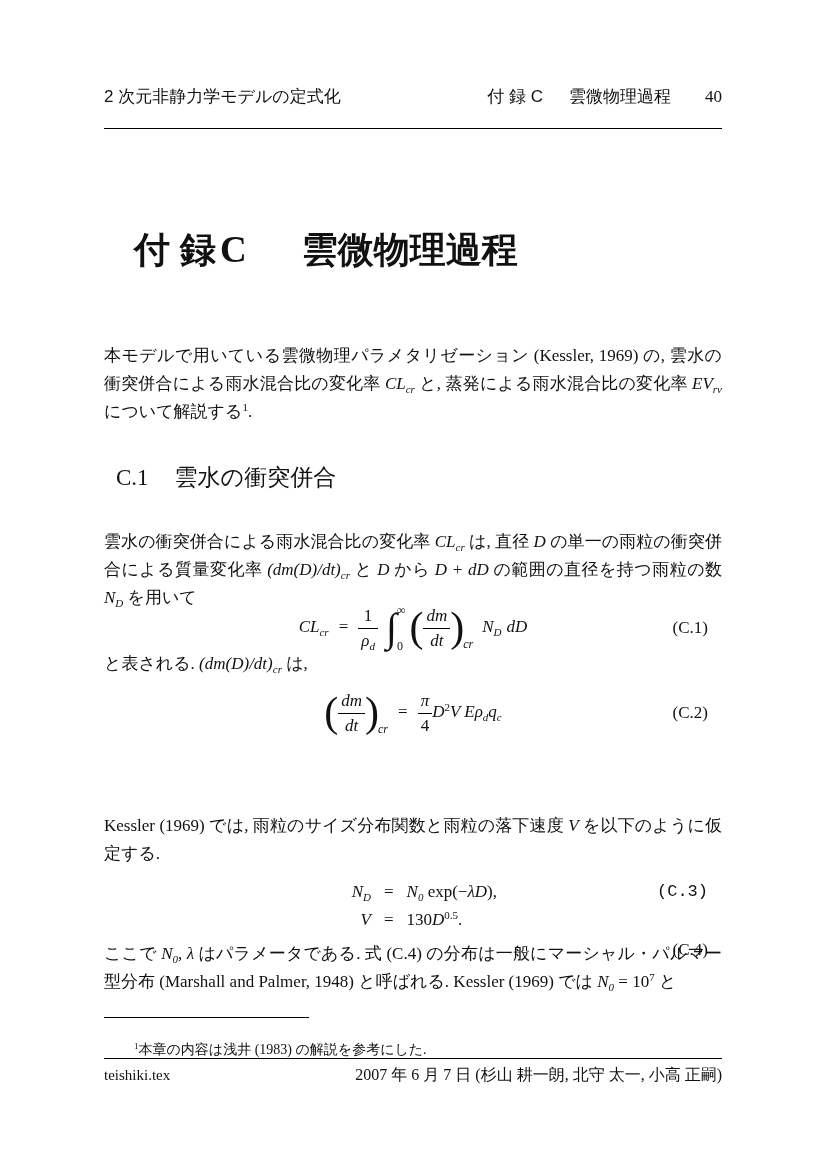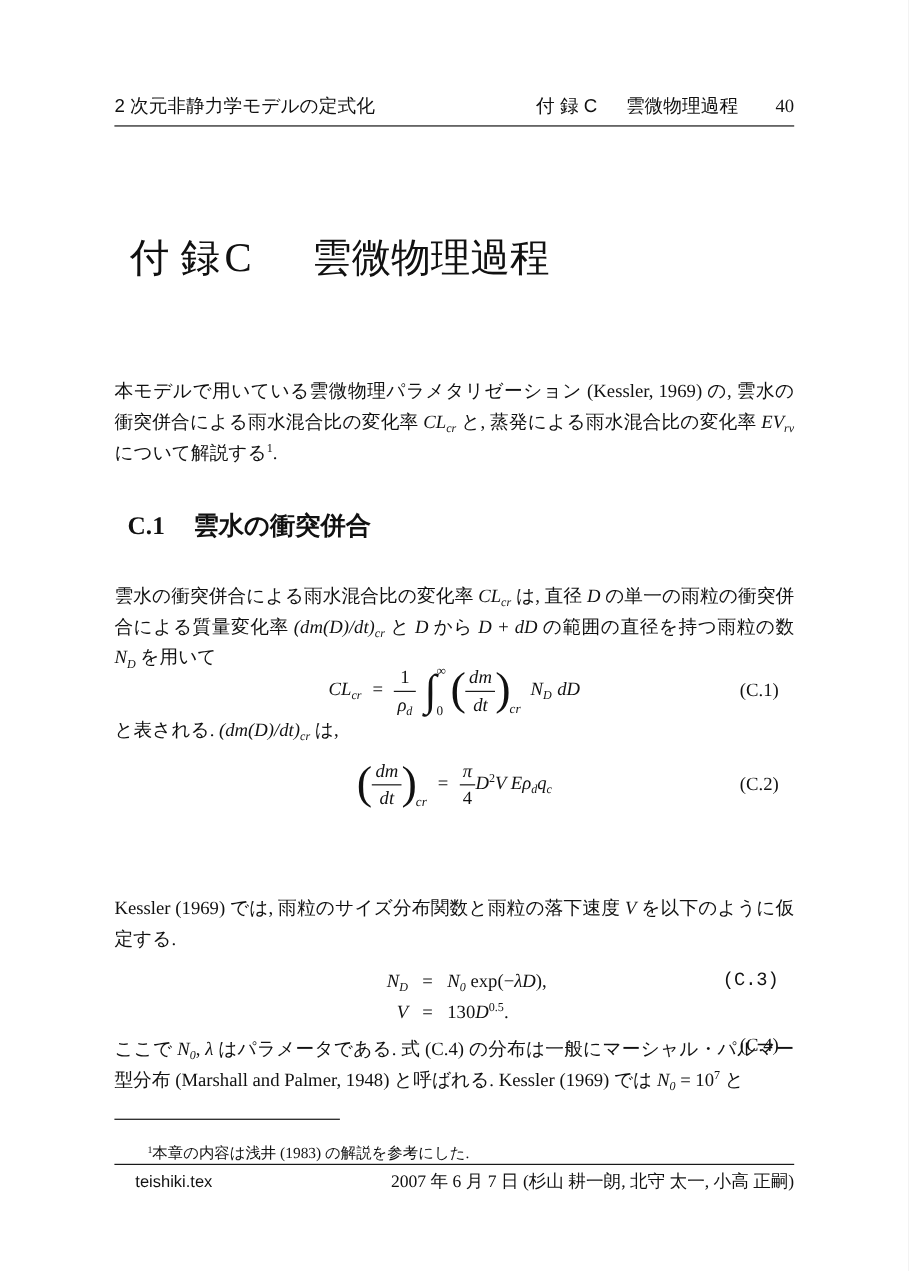--- a/index.html
+++ b/index.html
@@ -6,57 +6,57 @@
   .page{
     position:relative;
     width:826px;height:1169px;
     background:#ffffff;
     color:#111;
     font-family:"Liberation Serif","DejaVu Serif",serif;
     overflow:hidden;
     margin:0 auto;
   }
   .jp-g{font-family:"Liberation Sans","DejaVu Sans",sans-serif;}
-  .mono{font-family:Liberation Sans, sans-serif;margin-left:19px;}
+  .mono{font-family:Liberation Serif, serif;}
   i{}
   sub{font-size:11px;font-style:italic;vertical-align:-4px;line-height:0;}
   sup{font-size:11px;font-style:normal;vertical-align:6px;line-height:0;}
 
   
   .header{
     position:absolute;left:104px;top:85px;width:618px;
     display:flex;align-items:baseline;
     font-size:17px;
     border-bottom:1.5px solid #000;
-    padding-bottom:6px;
+    padding-bottom:20px;
   }
   .h-left{flex:1;}
   .h-appendix{margin-left:8px;}
   .h-apptitle{margin-left:26px;}
   .h-pagenum{margin-left:34px;font-family:"Liberation Serif","DejaVu Serif",serif;}
 
   
   .chapter{
-    position:absolute;left:118px;top:210px;margin:0;
-    font-size:36px;line-height:48px;font-weight:normal;
+    position:absolute;left:118px;top:210px;margin:16px;
+    font-size:36px;line-height:48px;font-weight:bold;
   }
   .chapter .cm{font-family:"Liberation Serif","DejaVu Serif",serif;font-size:37px;margin-left:4px;}
   .chapter .ch-title{margin-left:55px;}
 
   
   .body{
     position:absolute;left:104px;width:618px;margin:0;
     font-size:17px;line-height:28px;
     text-align:justify;
   }
 
   
   .section{
     position:absolute;left:116px;top:462px;margin:0;
-    font-size:23px;line-height:30px;font-weight:bold;
+    font-size:23px;line-height:30px;font-weight:normal;
   }
   .section .cm{font-family:"Liberation Serif","DejaVu Serif",serif;}
   .section .sec-title{margin-left:26px;}
 
   
   .eq{
     position:absolute;left:104px;width:618px;
     display:flex;align-items:center;justify-content:center;
     font-size:17px;
   }

